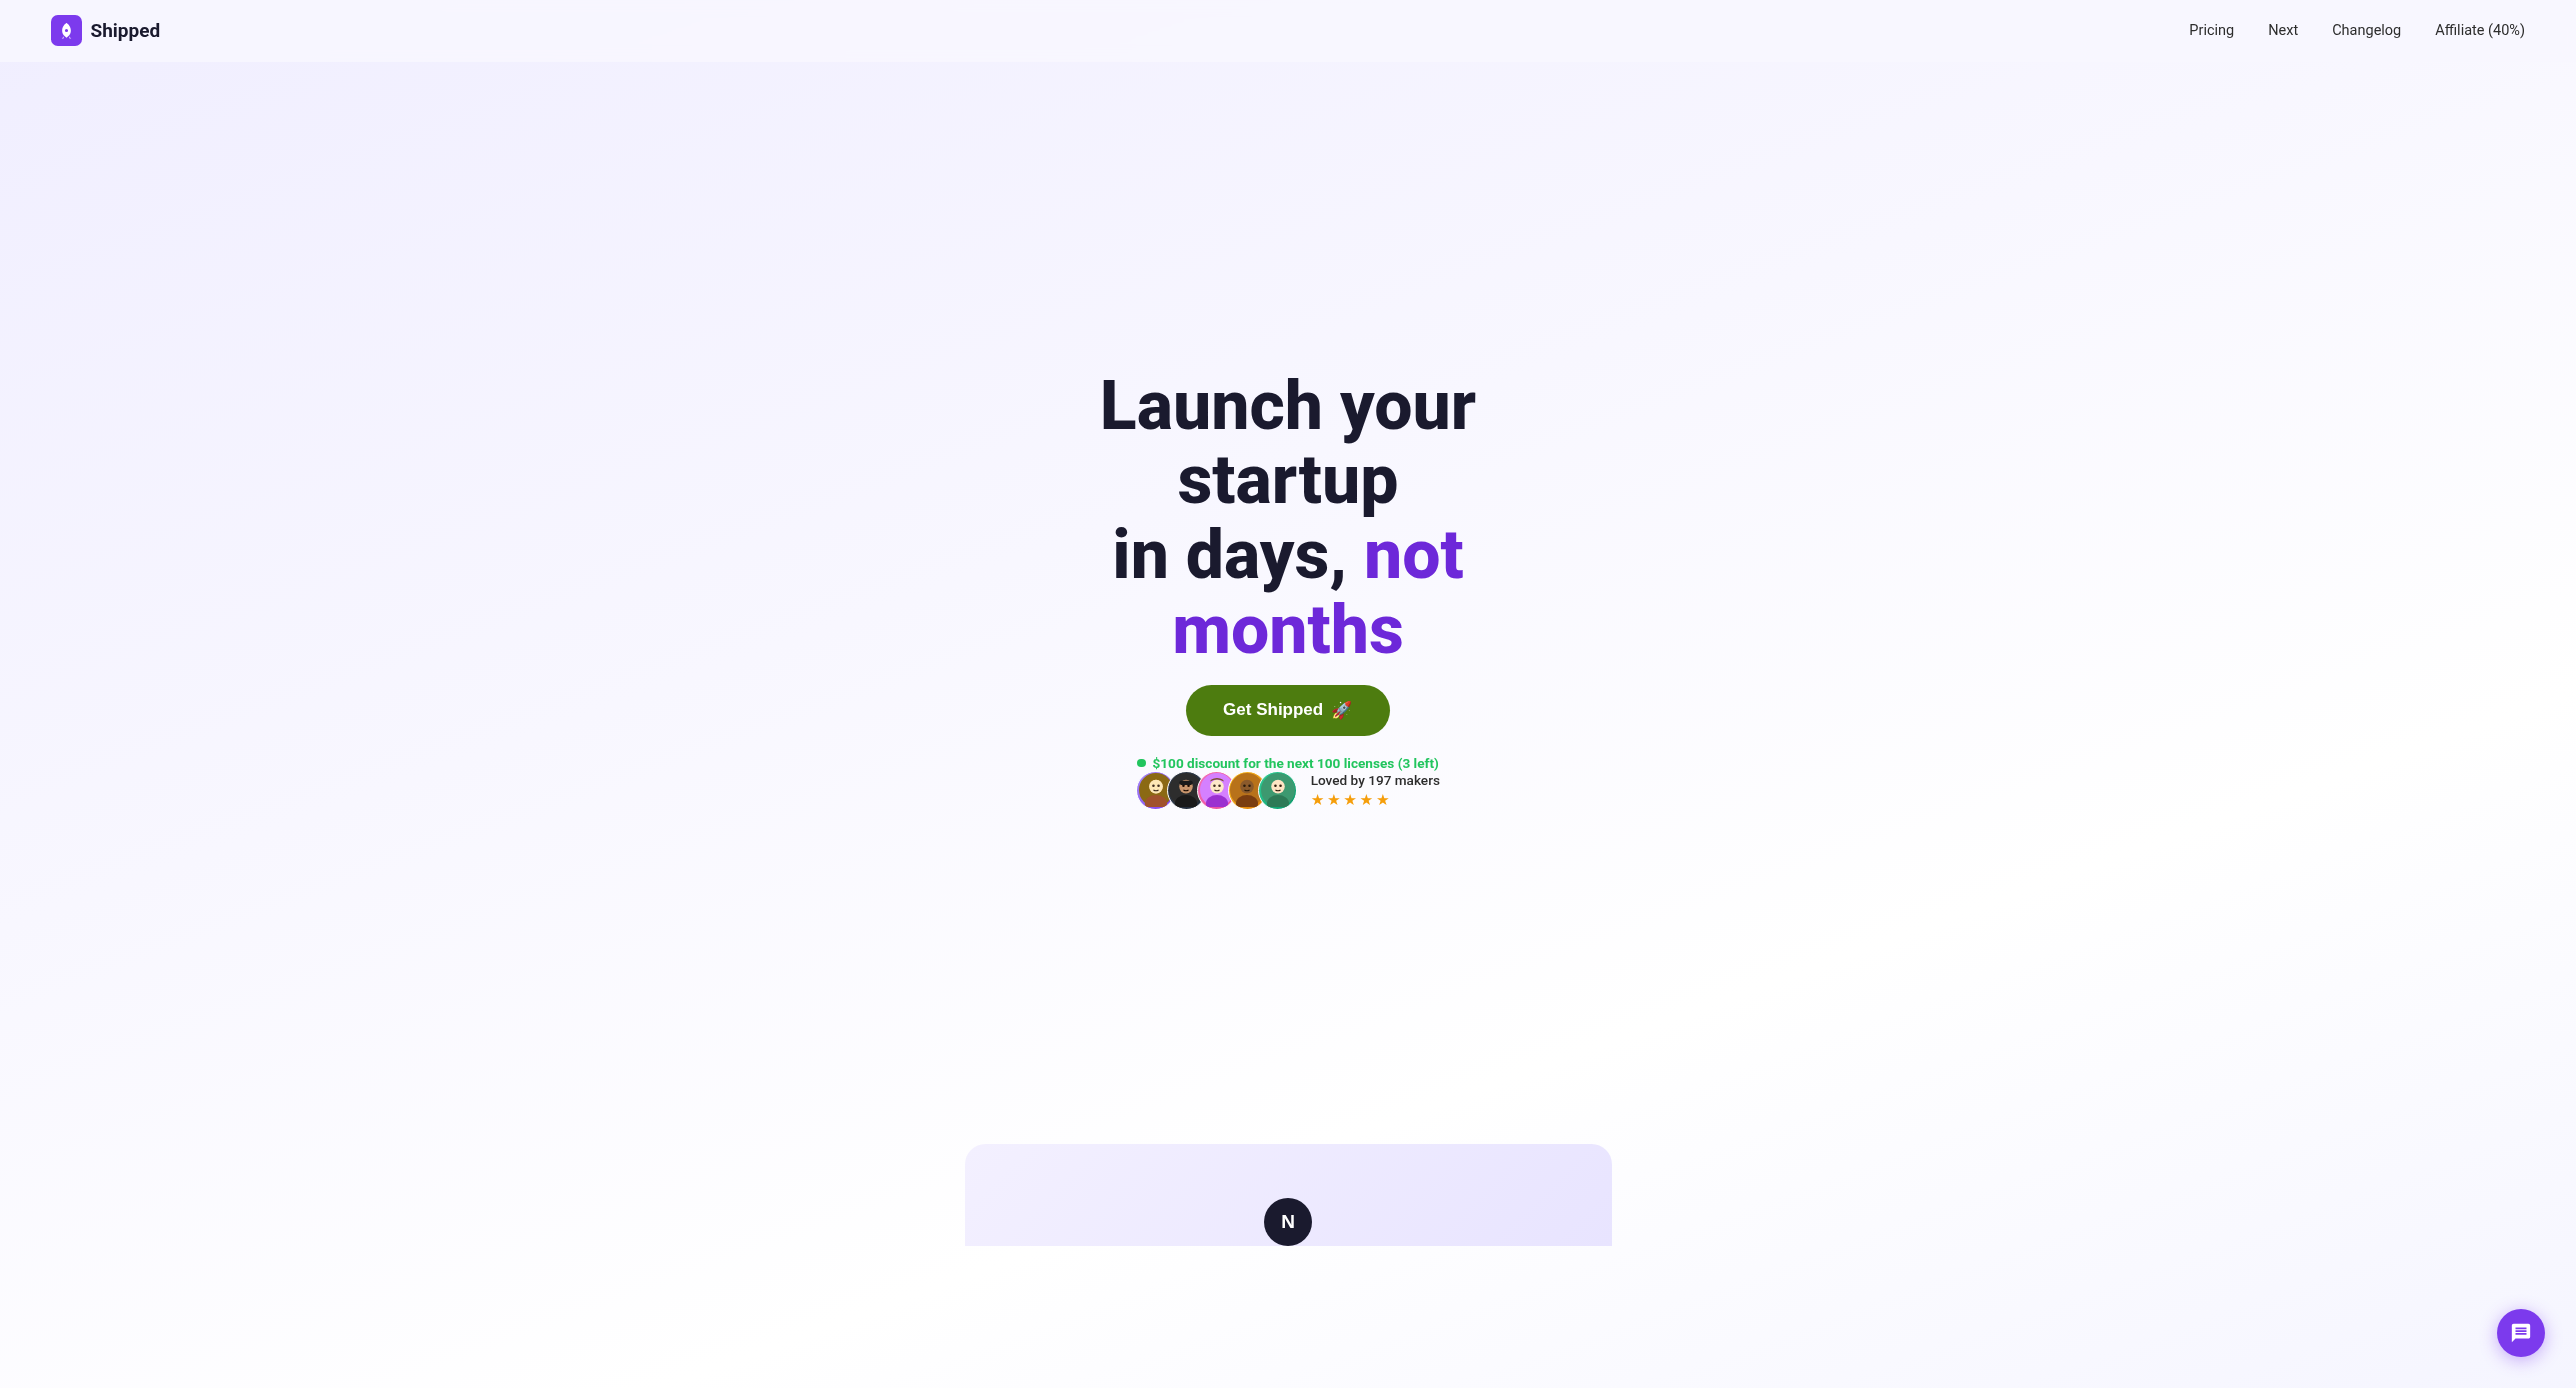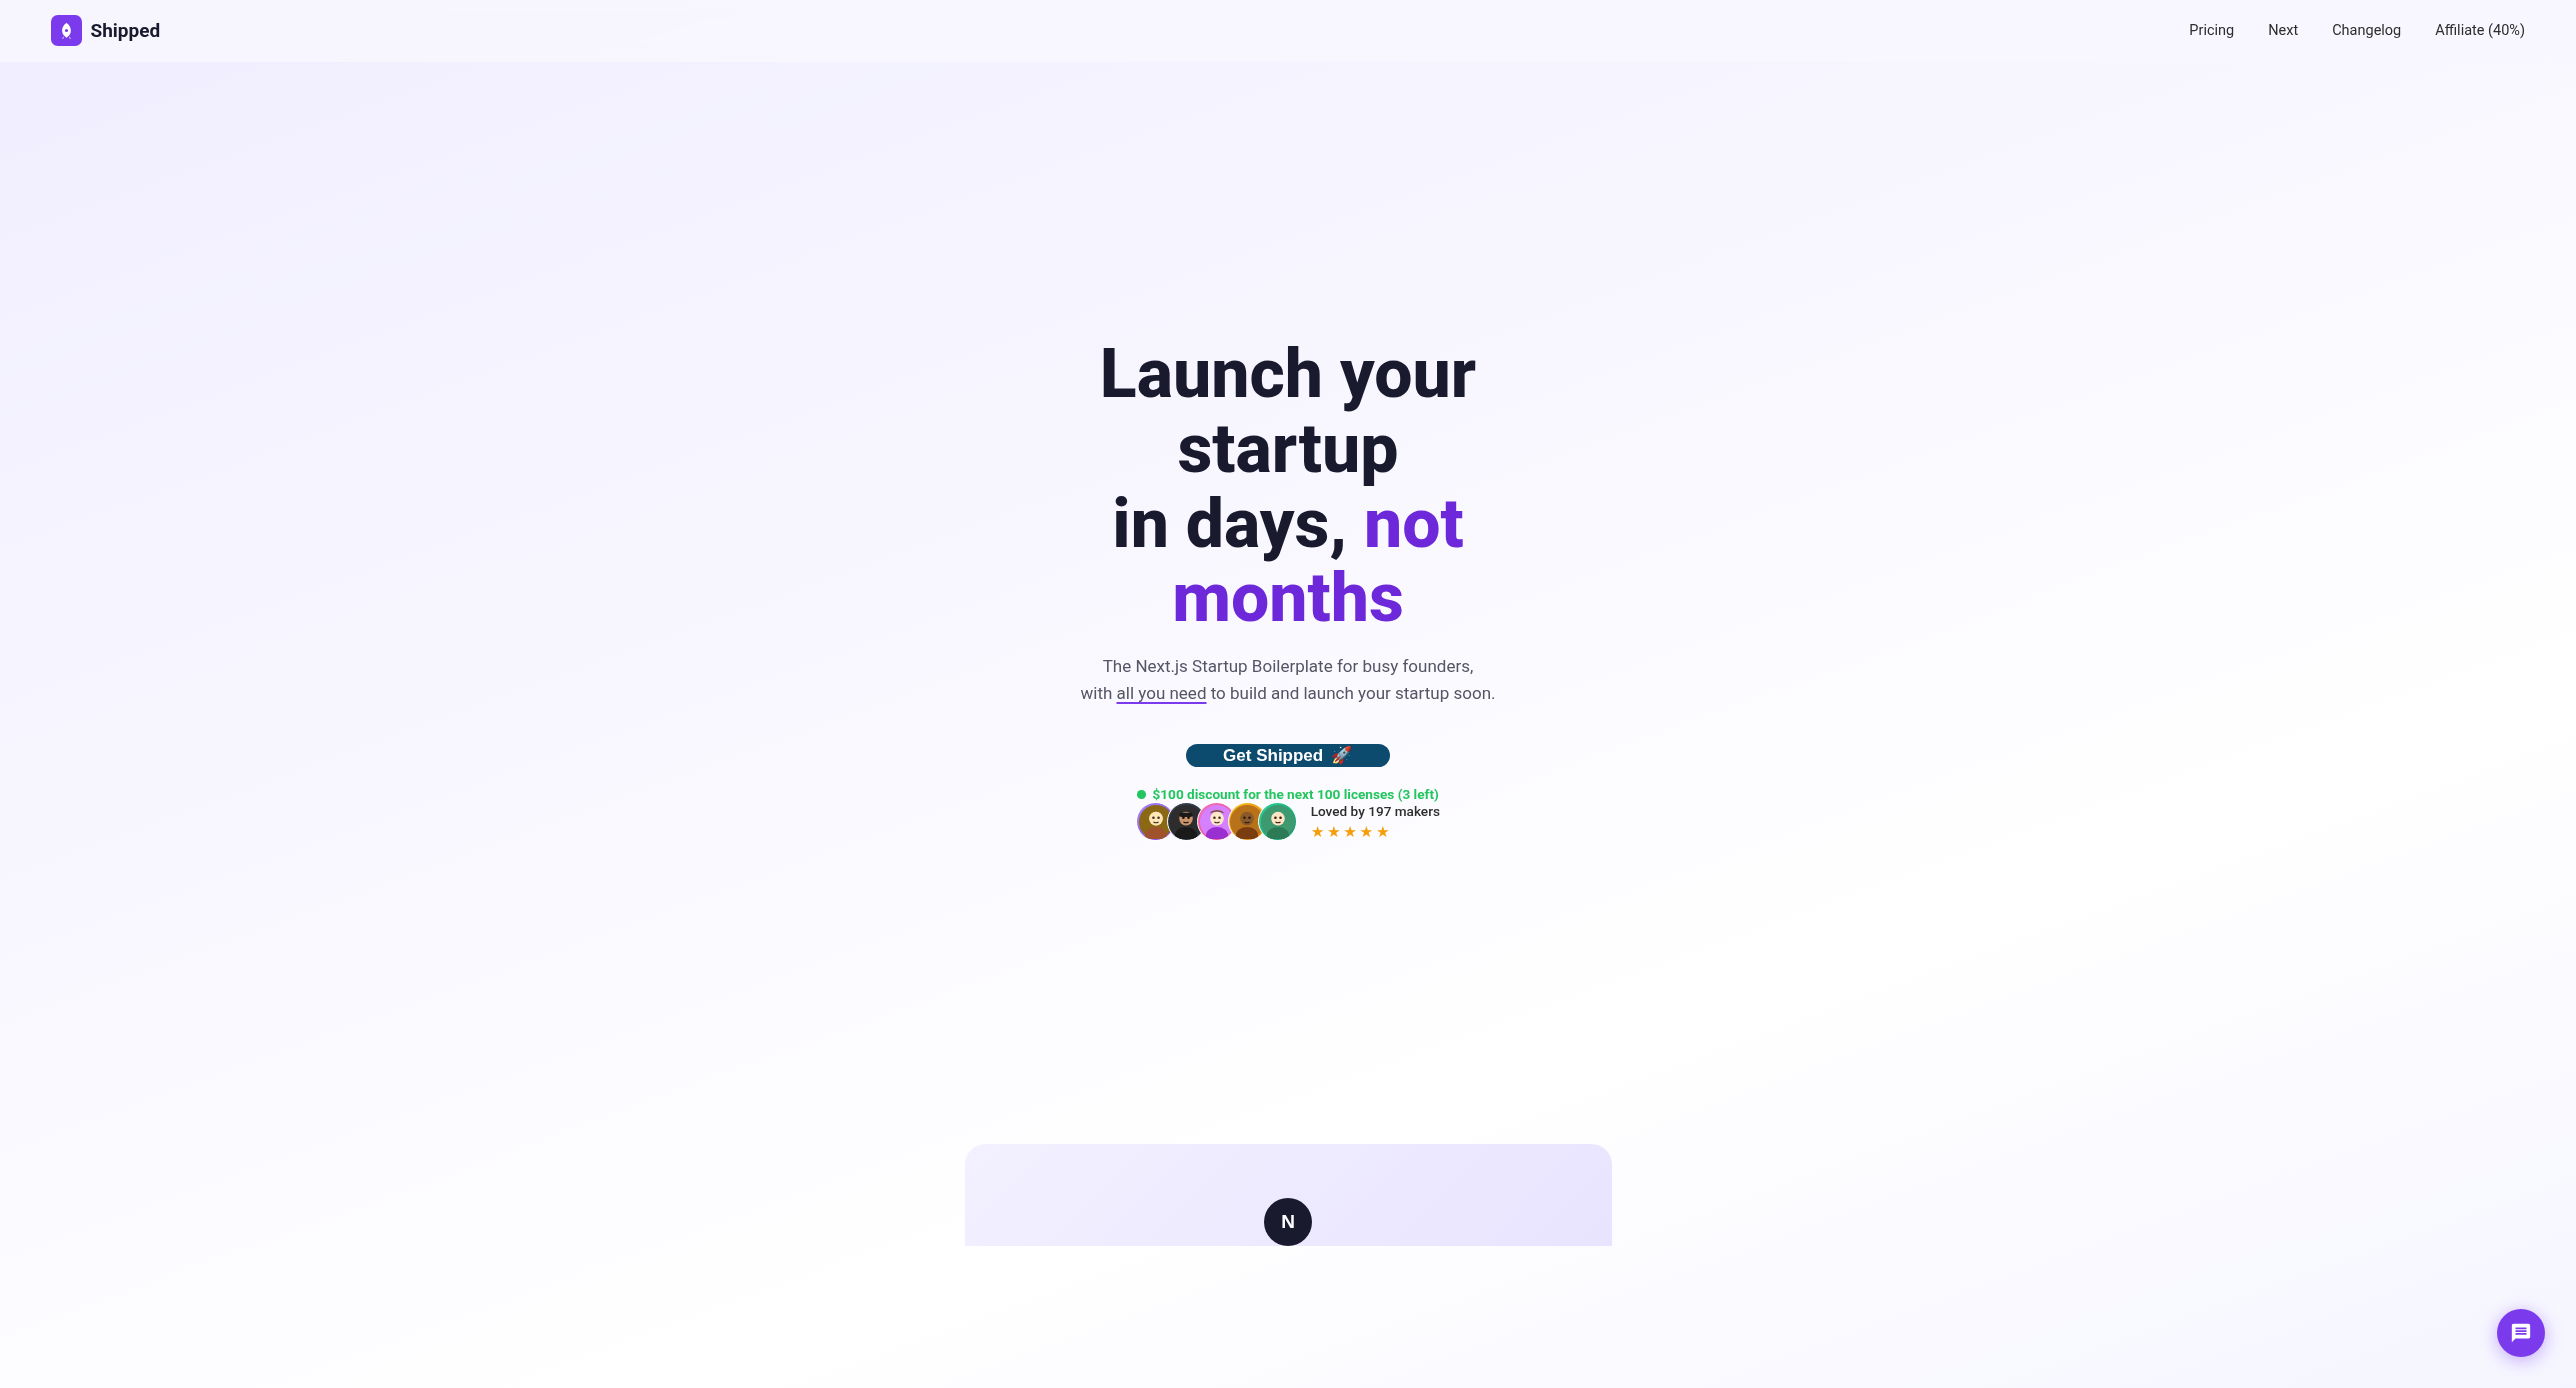--- a/index.html
+++ b/index.html
@@ -108,25 +108,25 @@
       text-decoration: underline;
       text-decoration-color: #7c3aed;
       text-decoration-thickness: 1.7px;
       text-underline-offset: 3.4px;
     }
 
     .cta-button {
       display: inline-flex;
       align-items: center;
       gap: 8.5px;
-      background: #0c4a6e;
+      background: #4d7c0f;
       color: white;
       font-size: 17px;
       font-weight: 600;
-      padding: 1px 37px;
+      padding: 15px 37px;
       border-radius: 43px;
       border: none;
       cursor: pointer;
       text-decoration: none;
       transition: background 0.2s;
       margin-bottom: 19px;
     }
 
     .cta-rocket {
       font-size: 17px;
@@ -293,24 +293,20 @@
     <a class="nav-link" href="#">Affiliate (40%)</a>
   </div>
 </nav>
 
 <section class="hero">
   <h1 class="hero-title">
     <span>Launch your startup</span><br>
     <span>in days, </span><span class="hero-title-highlight">not months</span>
   </h1>
 
-  <p class="hero-subtitle">
-    <span>The Next.js Startup Boilerplate for busy founders,</span><br>
-    <span>with </span><span class="underline-text">all you need</span><span> to build and launch your startup soon.</span>
-  </p>
 
   <button class="cta-button">
     <span>Get Shipped</span>
     <span class="cta-rocket">🚀</span>
   </button>
 
   <div class="discount-badge">
     <div class="discount-dot"></div>
     <span class="discount-text">$100 discount for the next 100 licenses (3 left)</span>
   </div>

